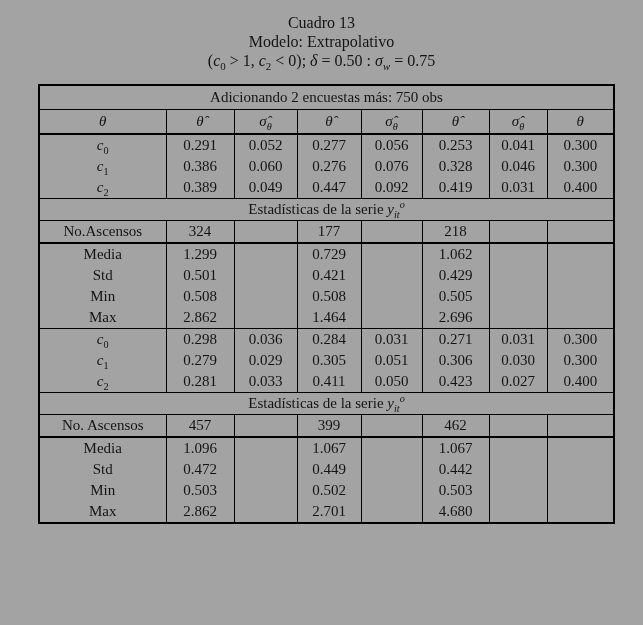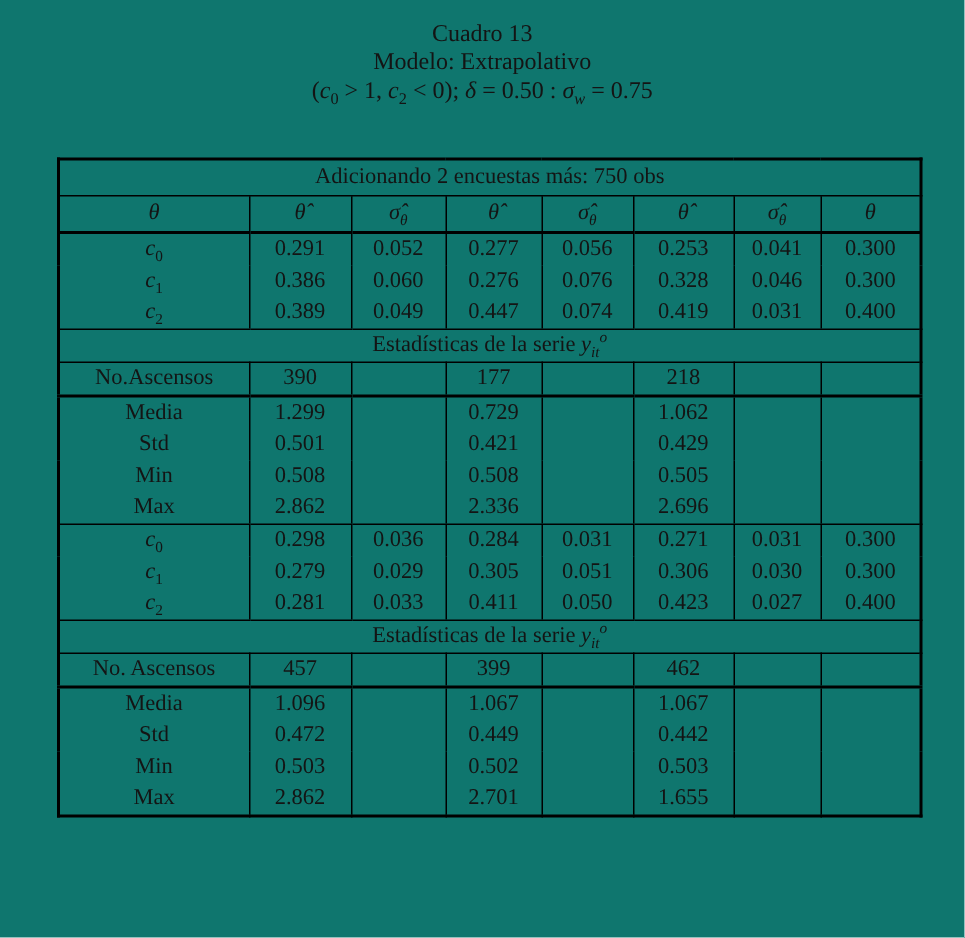--- a/index.html
+++ b/index.html
@@ -6,34 +6,34 @@
     margin: 0;
     padding: 0;
     background: #ffffff;
     font-family: "Liberation Serif", "DejaVu Serif", serif;
     color: #141414;
   }
   .page {
     position: relative;
     width: 643px;
     height: 625px;
-    background: #0f766e;
+    background: #a3a3a3;
     overflow: hidden;
   }
   .caption {
     padding-top: 13px;
     text-align: center;
     font-size: 16px;
     line-height: 19px;
   }
   .caption .math-line i { font-style: italic; }
   table.results {
     position: absolute;
     left: 38px;
-    top: 105px;
+    top: 84px;
     width: 575px;
     border-collapse: collapse;
     border: 2px solid #000;
     table-layout: fixed;
     font-size: 15px;
   }
   td {
     border-left: 1px solid #000;
     text-align: center;
     vertical-align: middle;
@@ -115,31 +115,31 @@
           <td>0.076</td>
           <td>0.328</td>
           <td>0.046</td>
           <td>0.300</td>
         </tr>
         <tr class="line-thin">
           <td><i>c</i><sub>2</sub></td>
           <td>0.389</td>
           <td>0.049</td>
           <td>0.447</td>
-          <td>0.074</td>
+          <td>0.092</td>
           <td>0.419</td>
           <td>0.031</td>
           <td>0.400</td>
         </tr>
         <tr class="line-thin">
           <td colspan="8" class="span-cell">Estadísticas de la serie <i>y</i><sub><i>it</i></sub><sup><i>o</i></sup></td>
         </tr>
         <tr class="line-thick">
           <td>No.Ascensos</td>
-          <td>390</td>
+          <td>324</td>
           <td></td>
           <td>177</td>
           <td></td>
           <td>218</td>
           <td></td>
           <td></td>
         </tr>
         <tr class="line-none">
           <td>Media</td>
           <td>1.299</td>
@@ -167,21 +167,21 @@
           <td>0.508</td>
           <td></td>
           <td>0.505</td>
           <td></td>
           <td></td>
         </tr>
         <tr class="line-thin">
           <td>Max</td>
           <td>2.862</td>
           <td></td>
-          <td>2.336</td>
+          <td>1.464</td>
           <td></td>
           <td>2.696</td>
           <td></td>
           <td></td>
         </tr>
         <tr class="line-none">
           <td><i>c</i><sub>0</sub></td>
           <td>0.298</td>
           <td>0.036</td>
           <td>0.284</td>
@@ -252,20 +252,20 @@
           <td>0.503</td>
           <td></td>
           <td></td>
         </tr>
         <tr class="line-none">
           <td>Max</td>
           <td>2.862</td>
           <td></td>
           <td>2.701</td>
           <td></td>
-          <td>1.655</td>
+          <td>4.680</td>
           <td></td>
           <td></td>
         </tr>
       </tbody>
   </table>
 
 </div>
 
 </body></html>

